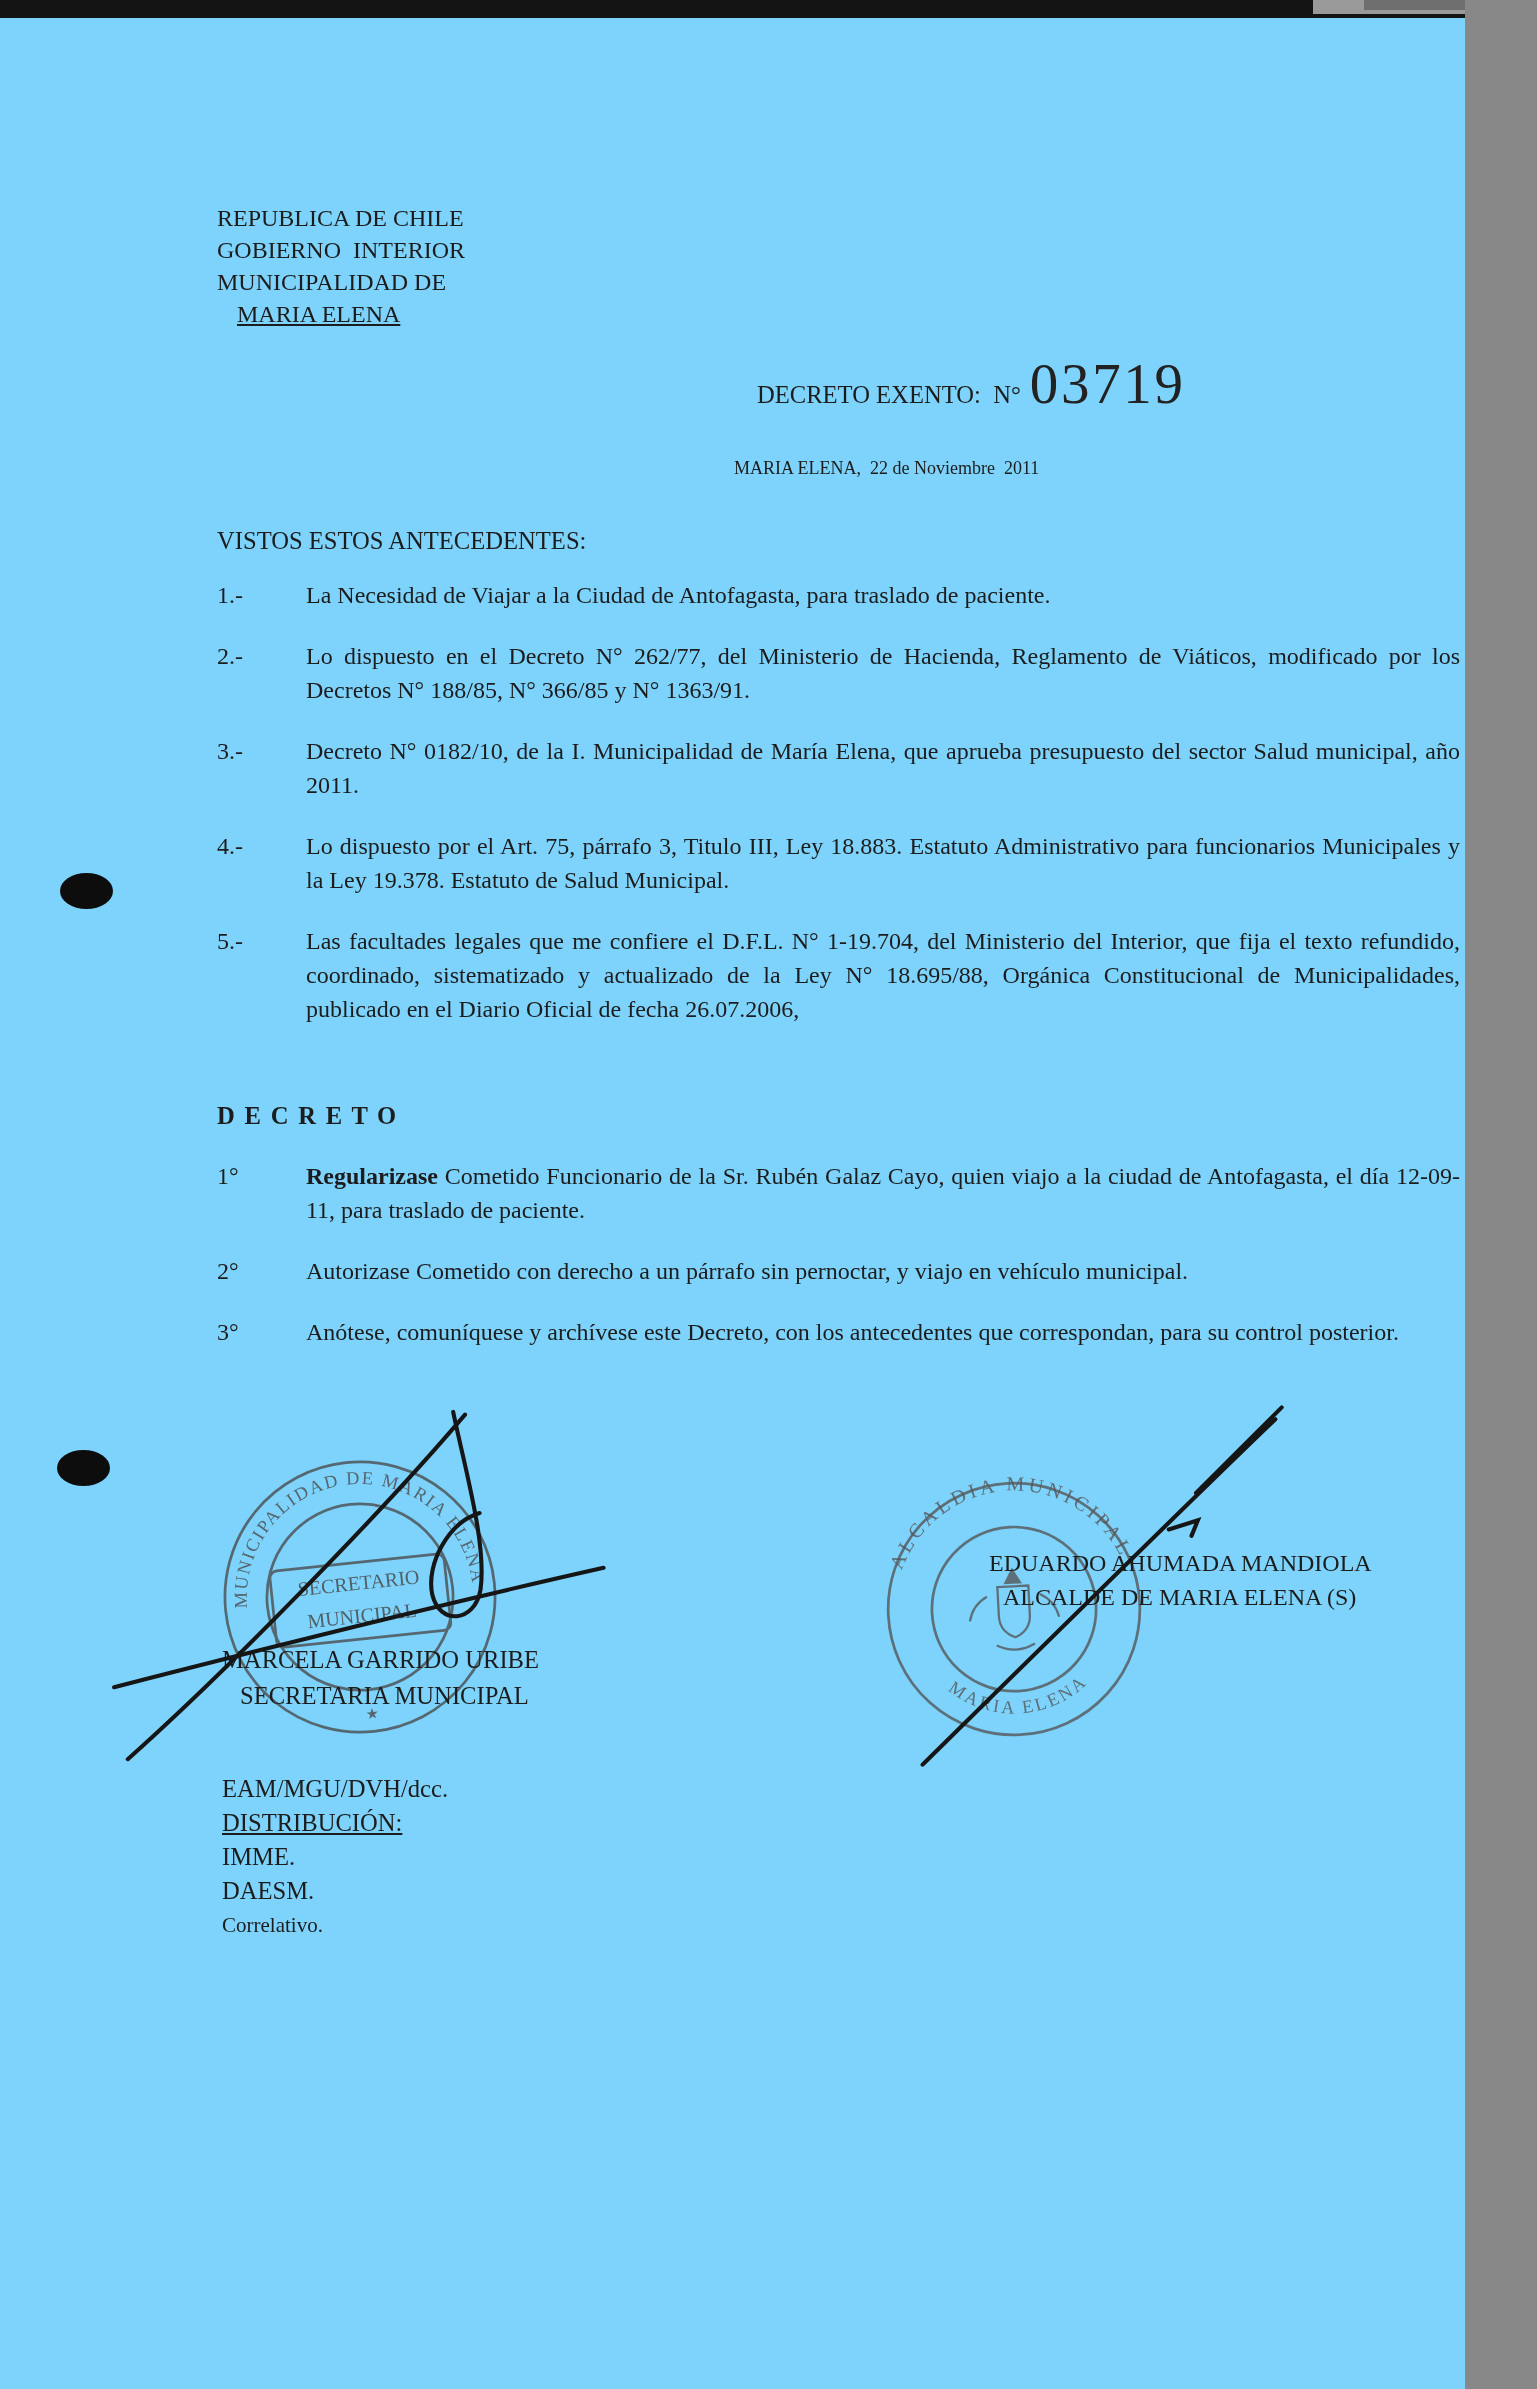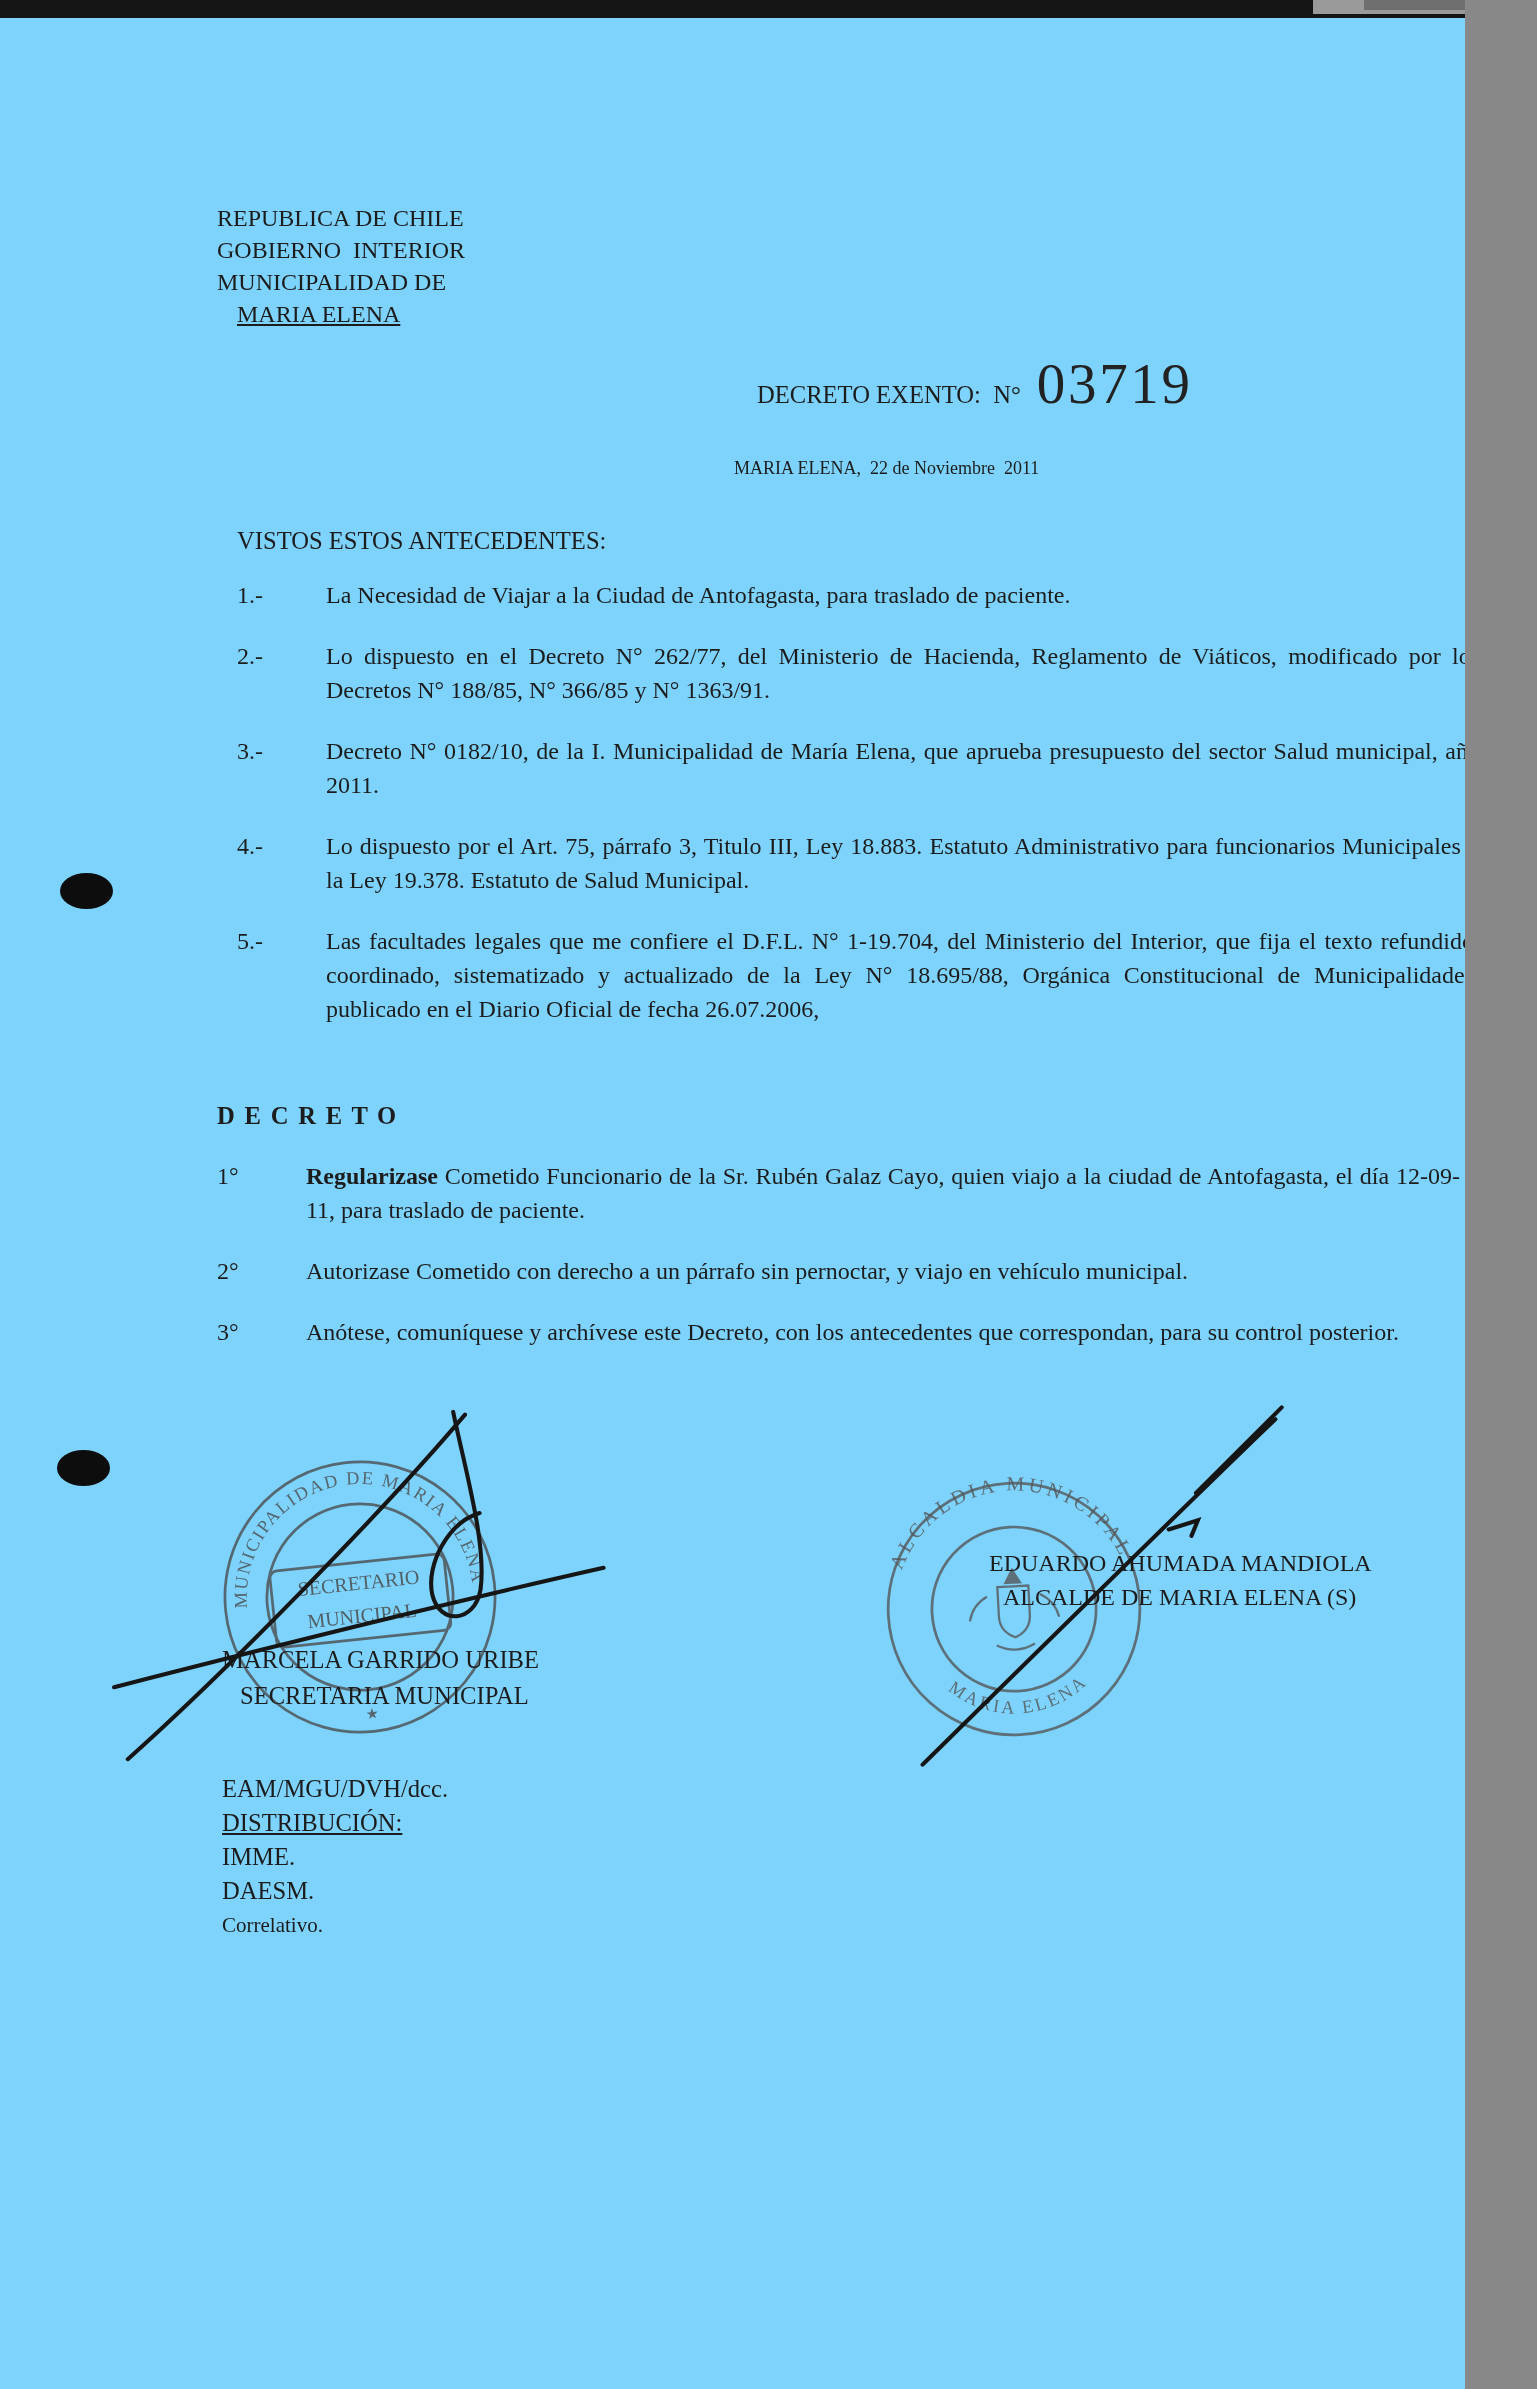--- a/index.html
+++ b/index.html
@@ -24,26 +24,26 @@
   .hole2 { left: 57px; top: 1450px; width: 53px; height: 36px; }
 
   
   .letterhead { position: absolute; left: 217px; top: 202px; font-size: 24px; line-height: 32px; }
   .letterhead .indent { margin-left: 20px; }
   .underlined { text-decoration: underline; }
 
   
   .decree-line { position: absolute; left: 757px; top: 351px; display: flex; align-items: baseline; justify-content: flex-end; }
   .decree-label { font-size: 24.6px; }
-  .decree-number { font-size: 57px; margin-left: 16px; letter-spacing: 2.7px; color: #222; }
+  .decree-number { font-size: 57px; margin-left: 9px; letter-spacing: 2.7px; color: #222; }
   .place-date { position: absolute; left: 734px; top: 458px; font-size: 18px; }
 
   
   .section { position: absolute; left: 217px; width: 1243px; font-size: 24px; line-height: 34px; }
-  .vistos { top: 524px; margin-left: 20px; }
+  .vistos { top: 524px; }
   .decreto { top: 1099px; }
   .section-heading { font-size: 24.6px; margin-bottom: 20px; }
   .decreto .section-heading { font-weight: bold; letter-spacing: 1.8px; margin-bottom: 25.5px; }
   .item { display: flex; margin-bottom: 27px; }
   .num { width: 89px; flex: none; }
   .txt { flex: 1; text-align: justify; }
   .lead { font-weight: bold; }
 
   
   .stamp { position: absolute; }

